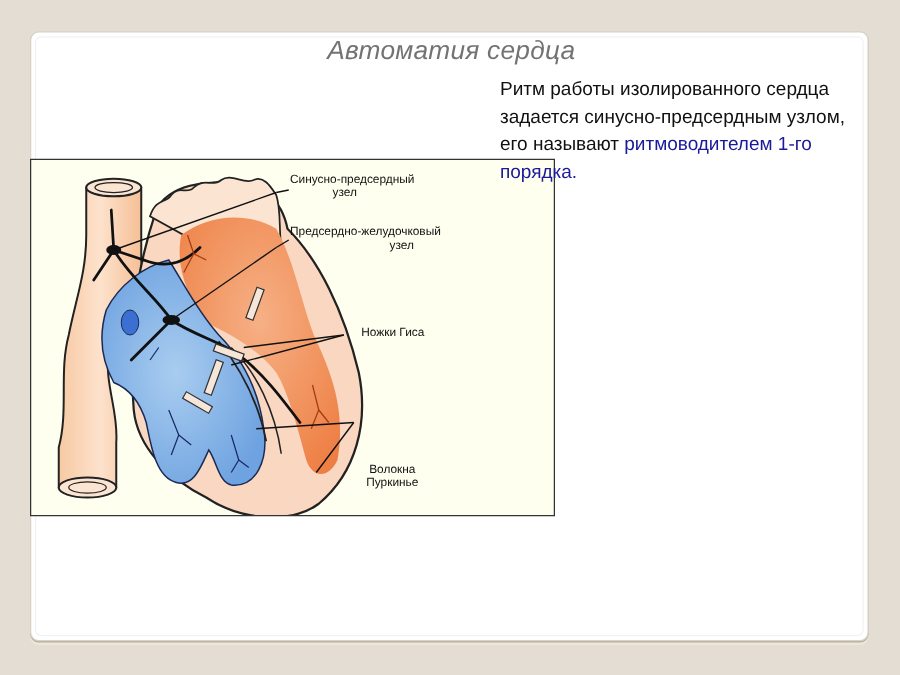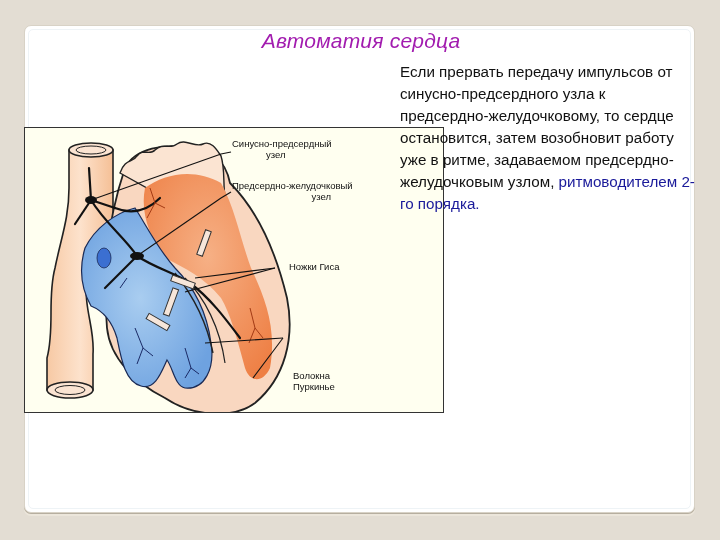--- a/index.html
+++ b/index.html
@@ -20,35 +20,35 @@
     }
     .card-inner-line {
       position: absolute; left: 3px; top: 3px; right: 3px; bottom: 3px;
       border: 1px solid #eef3f6; border-radius: 5px; pointer-events: none;
     }
     .title {
       position: absolute;
       left: 236px; top: 29px; width: 250px;
       text-align: center;
       font-size: 21px; font-style: italic;
-      color: #a21caf;
+      color: #737373;
       letter-spacing: 0.2px;
     }
     .figure {
       position: absolute;
       left: 24px; top: 127px; width: 420px; height: 286px;
       background: #fffff0;
       border: 1px solid #333;
       box-sizing: border-box;
       overflow: hidden;
     }
     .figure svg { position: absolute; left: 0; top: 0; }
     .fig-label {
       position: absolute; font-size: 9.5px; color: #111; line-height: 11px;
-      text-align: left; white-space: nowrap;
+      text-align: center; white-space: nowrap;
     }
     .text-col {
       position: absolute; left: 400px; top: 61px; width: 295px;
       font-size: 15.2px; line-height: 22px; color: #111;
     }
     .para { margin: 0 0 7px 0; }
     .hl { color: #1a1a9a; }
     .hl-it { color: #1a1a9a; font-style: italic; }
   </style>
 </head>
@@ -153,15 +153,15 @@
   </div>
   <div class="fig-label" style="left:264px; top:133px;">Ножки Гиса</div>
   <div class="fig-label" style="left:268px; top:194px;margin-top:48px;">
     <div>Волокна</div>
     <div>Пуркинье</div>
   </div>
 </div>
 
 <div class="text-col">
   <p class="para">
-    <span>Если прервать передачу импульсов от синусно-предсердного узла к предсердно-желудочковому, то сердце остановится, затем возобновит работу уже в ритме, задаваемом предсердно-желудочковым узлом, </span><span class="hl">ритмоводителем 2-го порядка.</span>
+    <span>Ритм работы изолированного сердца задается синусно-предсердным узлом, его называют </span><span class="hl">ритмоводителем 1-го порядка.</span>
   </p>
 </div>
 
 </body></html>

